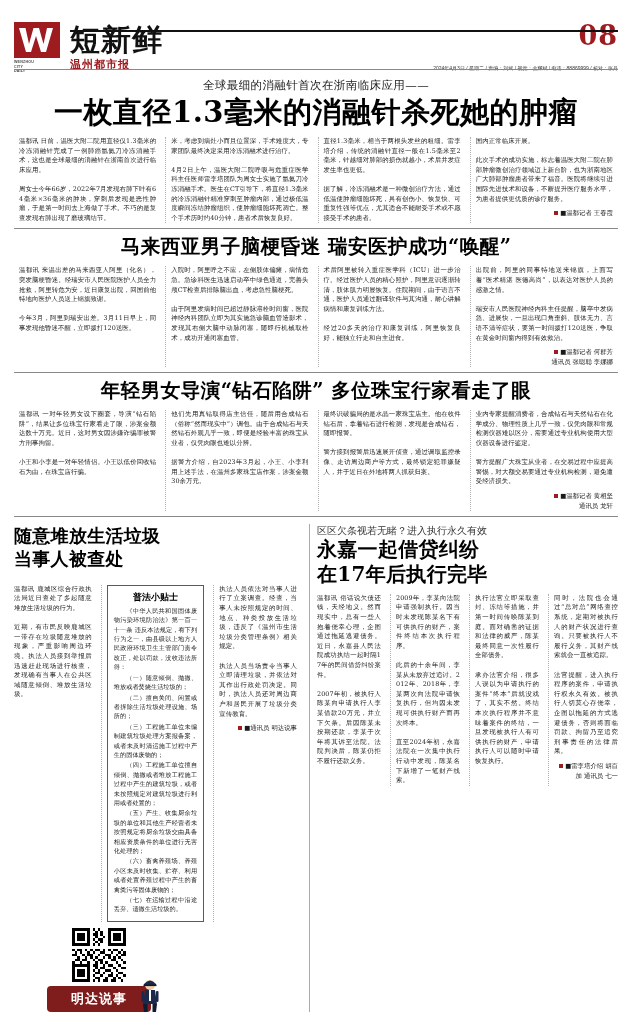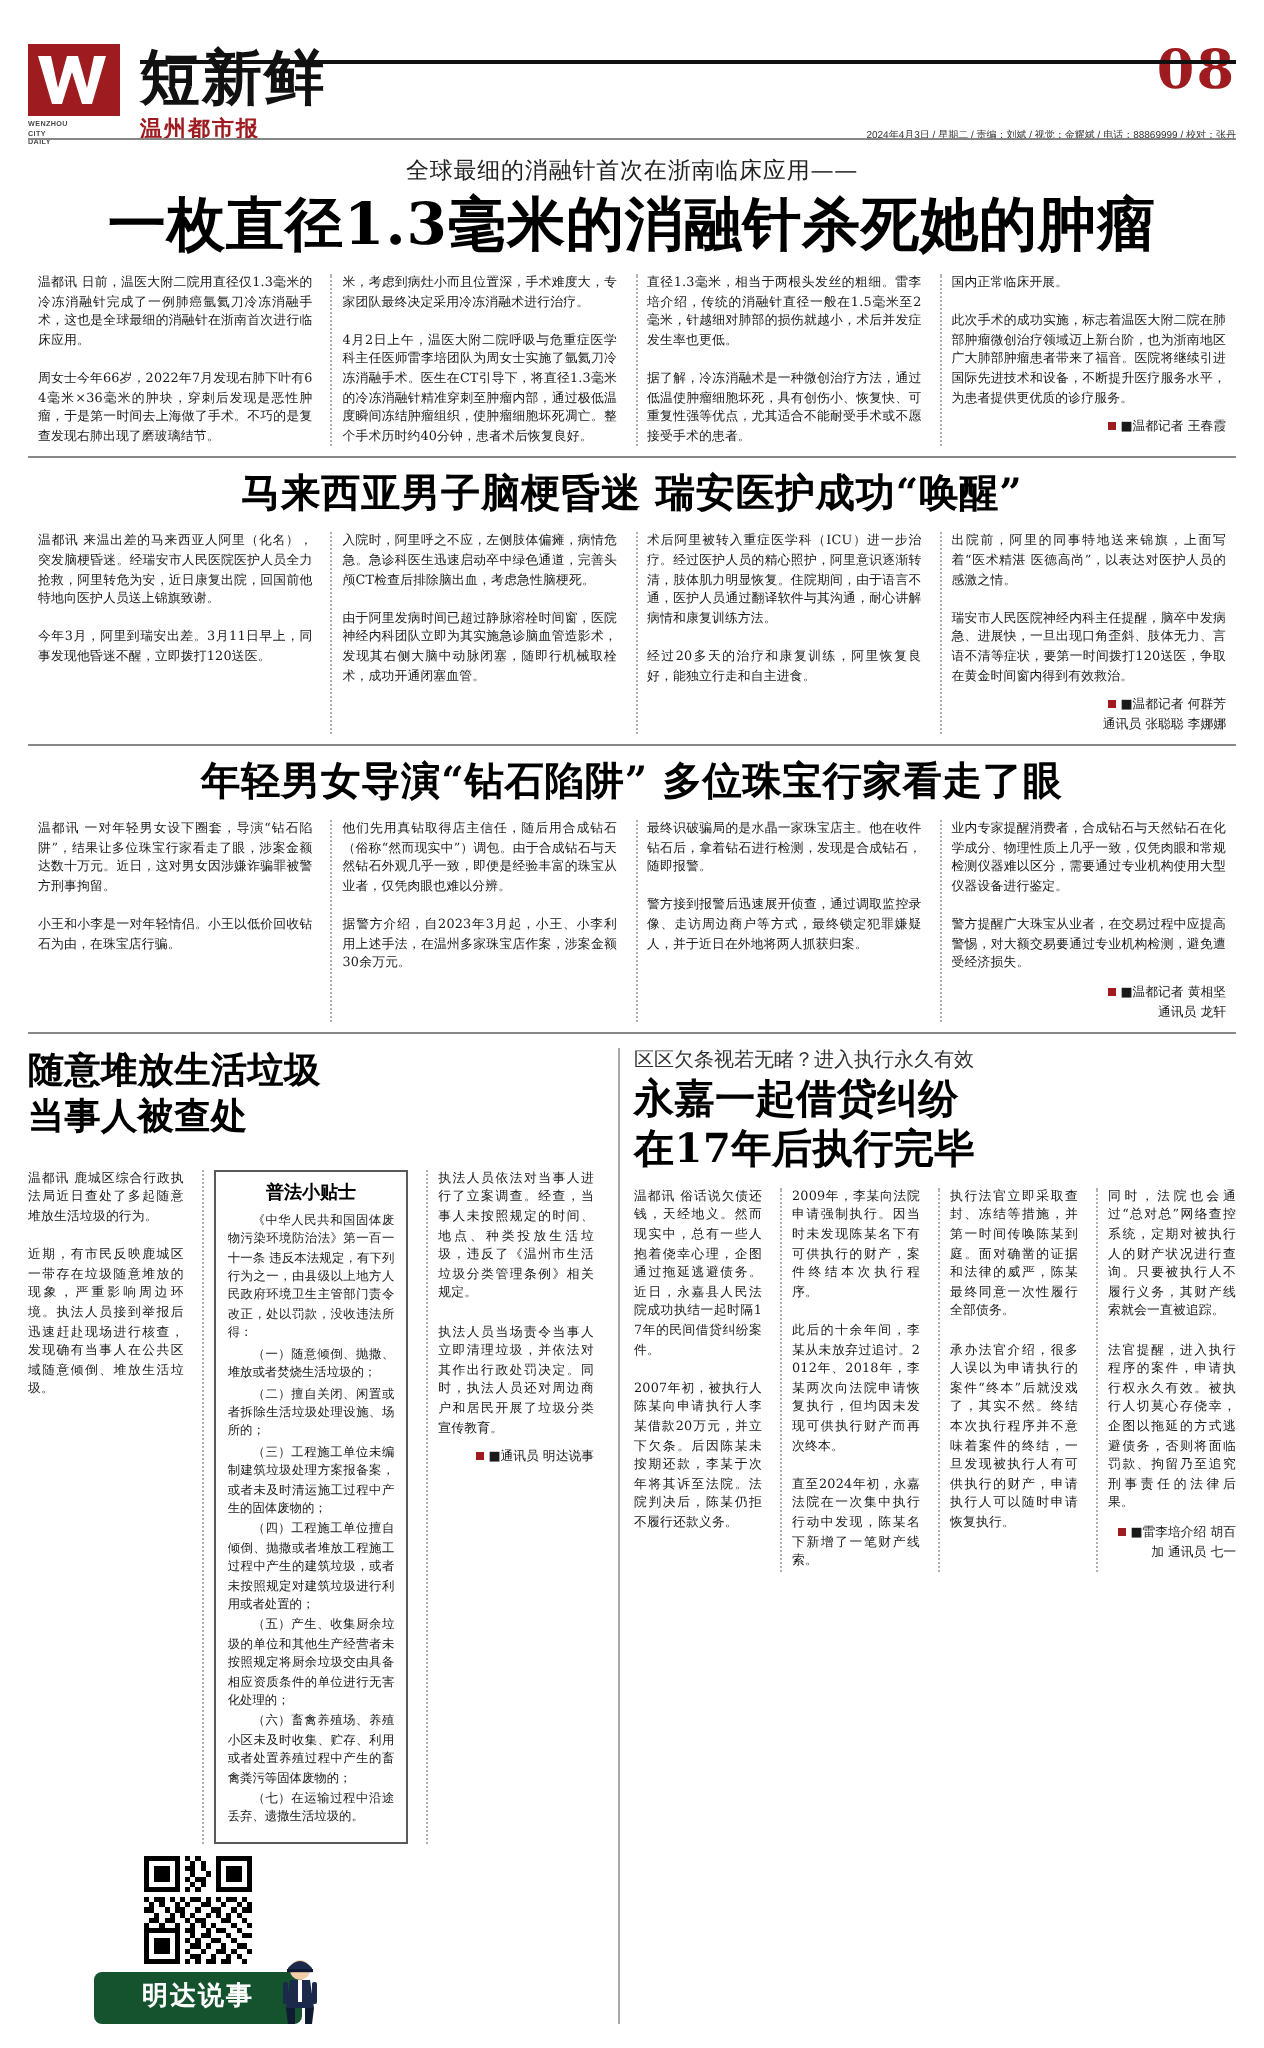--- a/index.html
+++ b/index.html
@@ -213,21 +213,21 @@
   .qr-block { margin-top: 6px; text-align: center; }
   .qr-img {
     width: 54px; height: 54px;
     margin: 0 auto;
     display: block;
     image-rendering: pixelated;
   }
   .qr-banner {
     margin: 4px auto 0 auto;
     width: 104px; height: 26px;
-    background: #14532d;
+    background: #7f1d1d;
     border-radius: 4px;
     position: relative;
     display: flex;
     align-items: center;
     justify-content: center;
   }
   .qr-banner-text {
     font-family: "DejaVu Serif", "Liberation Serif", serif;
     font-weight: bold;
     color: #fff;

